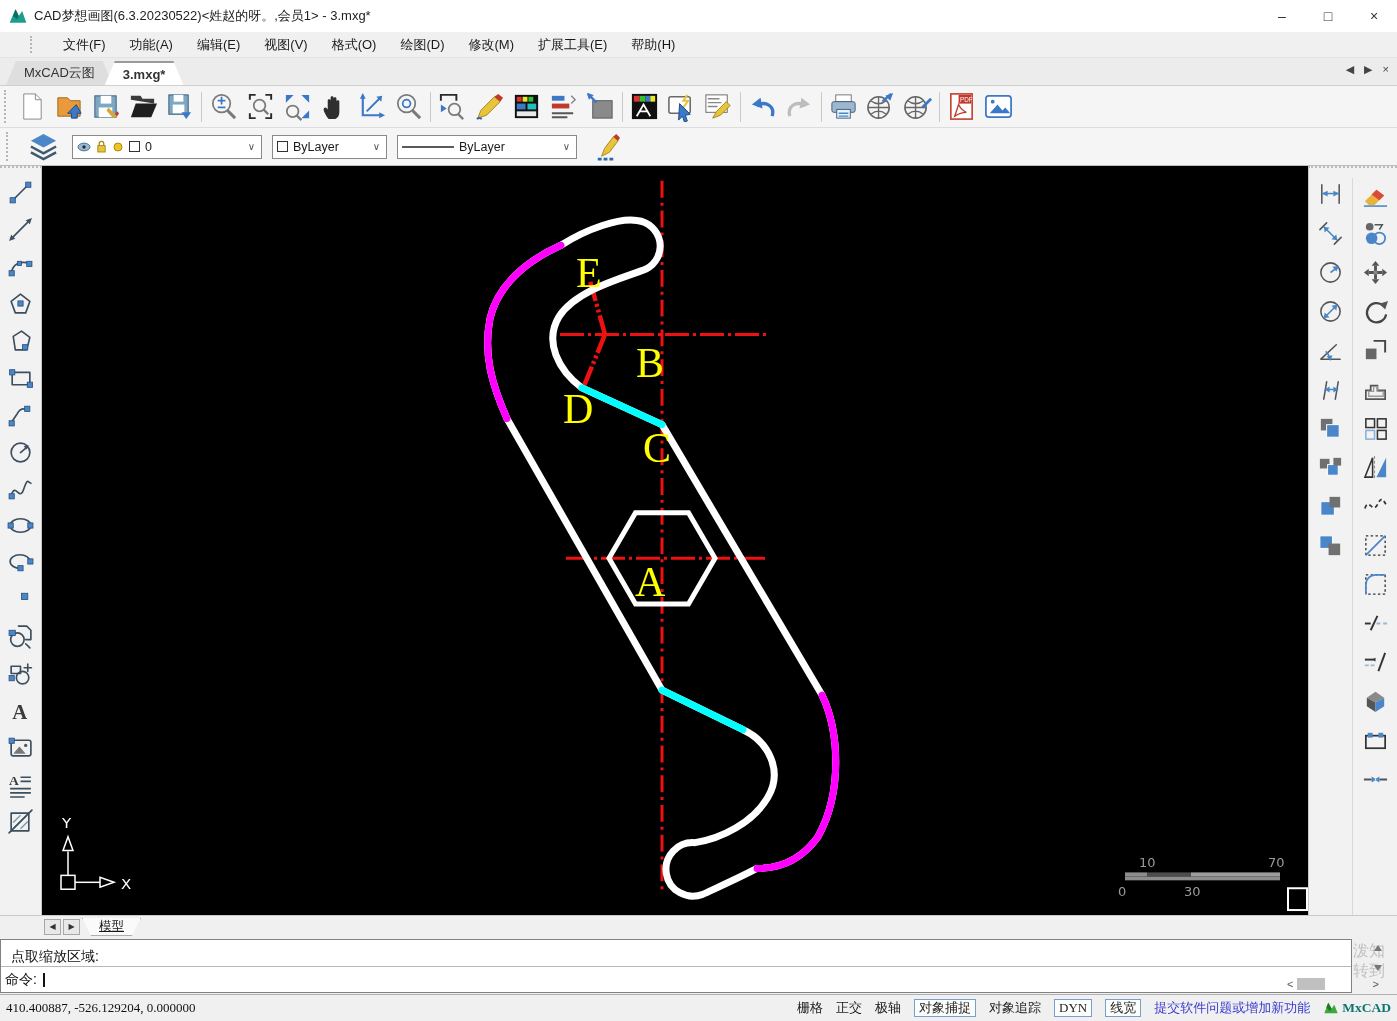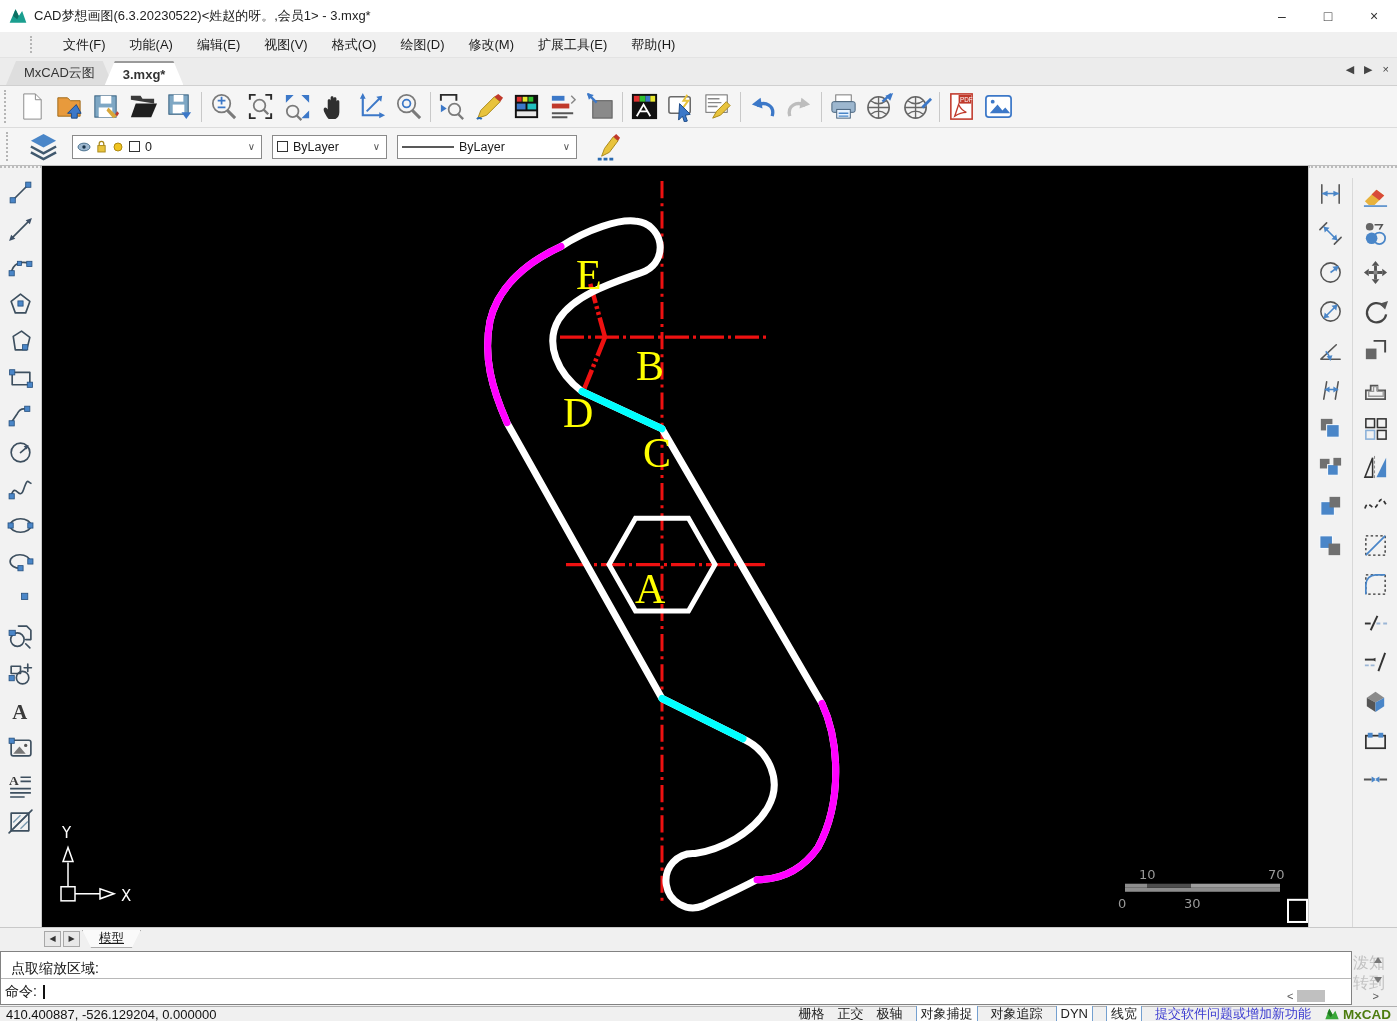--- a/index.html
+++ b/index.html
@@ -54,27 +54,27 @@
   .cmd-hist{flex:1;font-size:14px;padding:8px 0 0 10px;color:#111;}
   .cmd-line{height:38px;border-top:1px solid #b8b8b8;display:flex;align-items:center;font-size:14px;padding-left:4px;color:#111;}
   .cursor-bar{width:2px;height:14px;background:#111;margin-left:6px;}
   .watermark{position:absolute;right:2px;top:4px;width:42px;font-size:16px;color:#c2c2c2;line-height:20px;text-align:left;overflow:hidden;}
   .vscroll{position:absolute;right:12px;top:8px;width:14px;display:flex;flex-direction:column;gap:14px;align-items:center;}
   .tri-up{width:0;height:0;border-left:4px solid transparent;border-right:4px solid transparent;border-bottom:6px solid #777;}
   .tri-down{width:0;height:0;border-left:4px solid transparent;border-right:4px solid transparent;border-top:6px solid #777;}
   .hscroll{position:absolute;right:18px;bottom:2px;width:92px;height:16px;display:flex;align-items:center;gap:4px;font-size:11px;color:#555;}
   .hthumb{width:28px;height:12px;background:#c0c0c0;}
   
-  .statusbar{height:15px;background:#f0f0f0;border-top:1px solid #b0b0b0;display:flex;align-items:center;font-size:13px;padding:0 6px;flex:0 0 auto;}
+  .statusbar{height:27px;background:#f0f0f0;border-top:1px solid #b0b0b0;display:flex;align-items:center;font-size:13px;padding:0 6px;flex:0 0 auto;font-family:Liberation Serif, serif;}
   .coords{color:#111;}
   .st-right{margin-left:auto;display:flex;align-items:center;gap:13px;}
   .toggle{color:#222;}
   .toggle.boxed{border:1px solid #74a0d0;background:#fdfdfd;padding:0 4px;line-height:16px;}
   .st-link{color:#3a3ad0;}
-  .brand{display:flex;align-items:center;gap:3px;font-weight:bold;color:#4d7c0f;font-size:13.5px;}
+  .brand{display:flex;align-items:center;gap:3px;font-weight:bold;color:#0f766e;font-size:13.5px;}
   
   .k{fill:none;stroke:#3d4f5f;stroke-width:1.6;stroke-linecap:round;stroke-linejoin:round;}
   .b{fill:#4a86c8;stroke:#27517f;stroke-width:0.8;}
   .f{fill:#3d5067;}
   .g{fill:none;stroke:#555;stroke-width:1.6;stroke-linecap:round;}
   .bl{stroke:#4a86c8;stroke-width:1.6;fill:none;}
   .bf{fill:#4a86c8;}
   .gy{fill:#707070;}
   .tA{font-family:"Liberation Serif",serif;font-weight:bold;font-size:20px;fill:#3a3a3a;}
   .tA2{font-family:"Liberation Serif",serif;font-weight:bold;font-size:13px;fill:#3a3a3a;}

